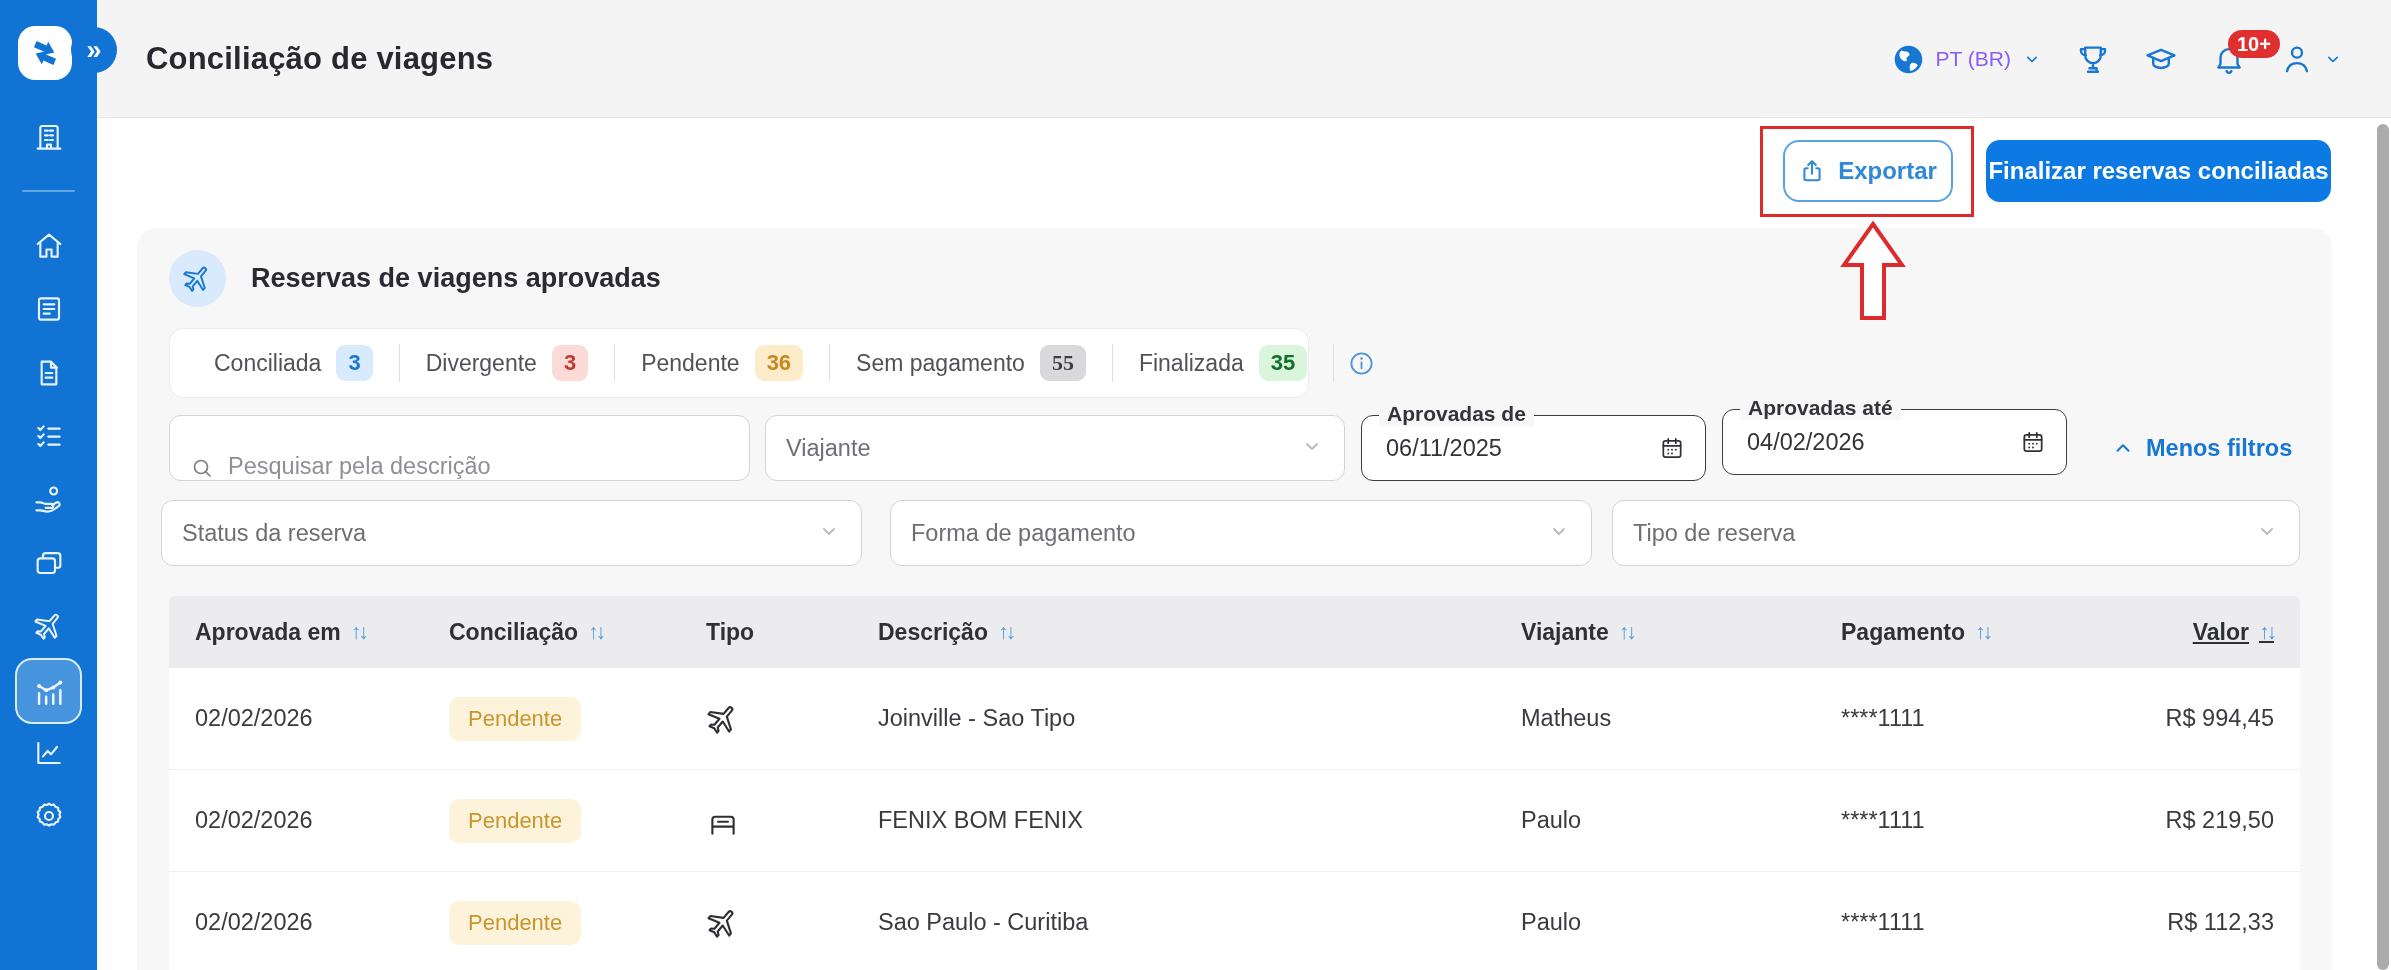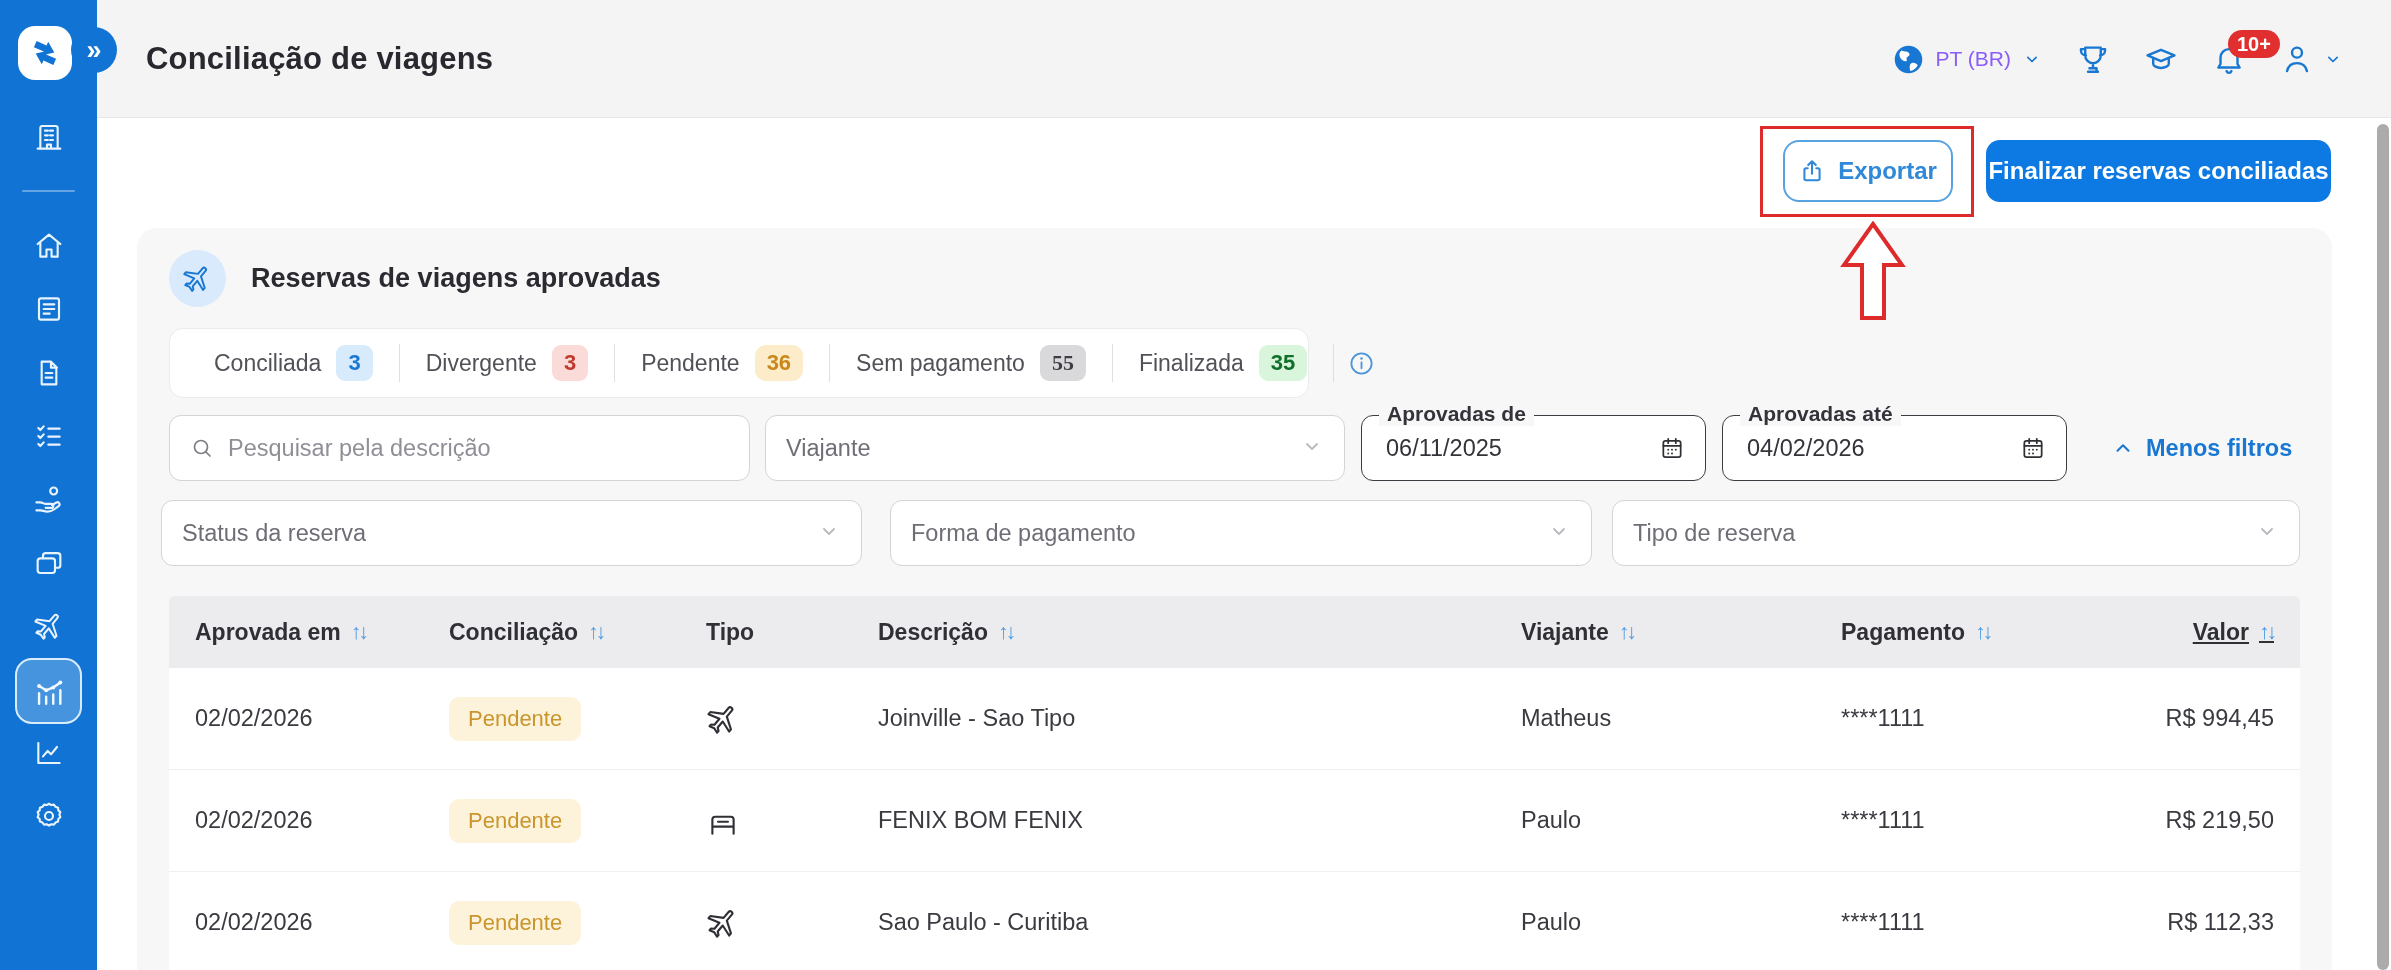--- a/index.html
+++ b/index.html
@@ -42,21 +42,21 @@
   .panel-chip { width:57px; height:57px; border-radius:50%; background:#d8eafc; display:flex; align-items:center; justify-content:center; color:#1877d2; }
   .panel-chip svg { width:31px; height:31px; }
   .panel-title { font-size:27px; font-weight:700; color:#2a2a31; }
 
   .tabsbar { position:absolute; left:32px; top:100px; width:1140px; height:70px; background:#fff; border:1px solid #ebebee; border-radius:14px; display:flex; align-items:center; padding:0 10px 0 18px; }
   .tab { display:flex; align-items:center; gap:15px; padding:0 26px; cursor:pointer; white-space:nowrap; }
   .tab-label { font-size:23px; color:#515158; }
   .tab-count { font-size:22px; font-weight:700; padding:5px 12px; border-radius:9px; }
   .tc-blue   { background:#d7ebfc; color:#1877d2; }
   .tc-red    { background:#fbdbd8; color:#c0392f; }
-  .tc-orange { background:#fcecca; color:#c9881c;border-radius:11px; }
+  .tc-orange { background:#fcecca; color:#c9881c; }
   .tc-gray   { background:#d9d9dc; color:#3e3e44;font-family:Liberation Serif, serif; }
   .tc-green  { background:#d9f5dc; color:#0f6f2b; }
   .tab-sep { width:1px; height:38px; background:#dfdfe2; flex:none; }
   .tab-info { margin-left:auto; color:#4a94d8; display:flex; align-items:center; padding:0 14px; cursor:pointer; }
   .tab-info svg { width:27px; height:27px; }
 
   
   .field { position:absolute; height:66px; background:#fff; border:1.6px solid #d3d3d8; border-radius:12px; display:flex; align-items:center; padding:0 20px; gap:14px; }
   .field input { border:none; outline:none; flex:1; font-size:23.5px; color:#3a3a40; font-family:inherit; background:transparent; }
   .field input::placeholder { color:#8f8f97; }
@@ -313,21 +313,21 @@
       <div class="tab-sep"></div>
       <span class="tab-info">
           <svg viewBox="0 0 24 24" fill="none" stroke="currentColor" stroke-width="1.6" stroke-linecap="round">
             <circle cx="12" cy="12" r="9"></circle>
             <path d="M12 11v5.2"></path>
             <circle cx="12" cy="7.6" r="1.1" fill="currentColor" stroke="none"></circle>
           </svg>
         </span>
     </div>
 
-    <div class="field" style="left:32px; top:187px; width:581px;">
+    <div class="field" style="left:32px; top:187px; width:581px;align-items:flex-end;">
       <span class="s-ico">
           <svg viewBox="0 0 24 24" fill="none" stroke="currentColor" stroke-width="1.7" stroke-linecap="round">
             <circle cx="11" cy="11" r="6.5"></circle>
             <path d="M15.8 15.8L20 20"></path>
           </svg>
         </span>
       <input value="" placeholder="Pesquisar pela descrição" style="">
     </div>
     <div class="field" style="left:628px; top:187px; width:580px;">
       <span class="sel-text">Viajante</span>
@@ -343,21 +343,21 @@
             <rect x="4" y="5.5" width="16" height="15" rx="2"></rect>
             <path d="M4 10h16M8.5 3.5v4M15.5 3.5v4"></path>
             <circle cx="8.5" cy="13.5" r=".9" fill="currentColor" stroke="none"></circle>
             <circle cx="12" cy="13.5" r=".9" fill="currentColor" stroke="none"></circle>
             <circle cx="15.5" cy="13.5" r=".9" fill="currentColor" stroke="none"></circle>
             <circle cx="8.5" cy="17" r=".9" fill="currentColor" stroke="none"></circle>
             <circle cx="12" cy="17" r=".9" fill="currentColor" stroke="none"></circle>
           </svg>
         </span>
     </div>
-    <div class="datefield" style="left:1585px; top:187px; width:345px;">
+    <div class="datefield" style="left:1585px; top:181px; width:345px;">
       <span class="dlabel">Aprovadas até</span>
       <span class="dvalue">04/02/2026</span>
       <span class="cal">
           <svg viewBox="0 0 24 24" fill="none" stroke="currentColor" stroke-width="1.6" stroke-linecap="round">
             <rect x="4" y="5.5" width="16" height="15" rx="2"></rect>
             <path d="M4 10h16M8.5 3.5v4M15.5 3.5v4"></path>
             <circle cx="8.5" cy="13.5" r=".9" fill="currentColor" stroke="none"></circle>
             <circle cx="12" cy="13.5" r=".9" fill="currentColor" stroke="none"></circle>
             <circle cx="15.5" cy="13.5" r=".9" fill="currentColor" stroke="none"></circle>
             <circle cx="8.5" cy="17" r=".9" fill="currentColor" stroke="none"></circle>

